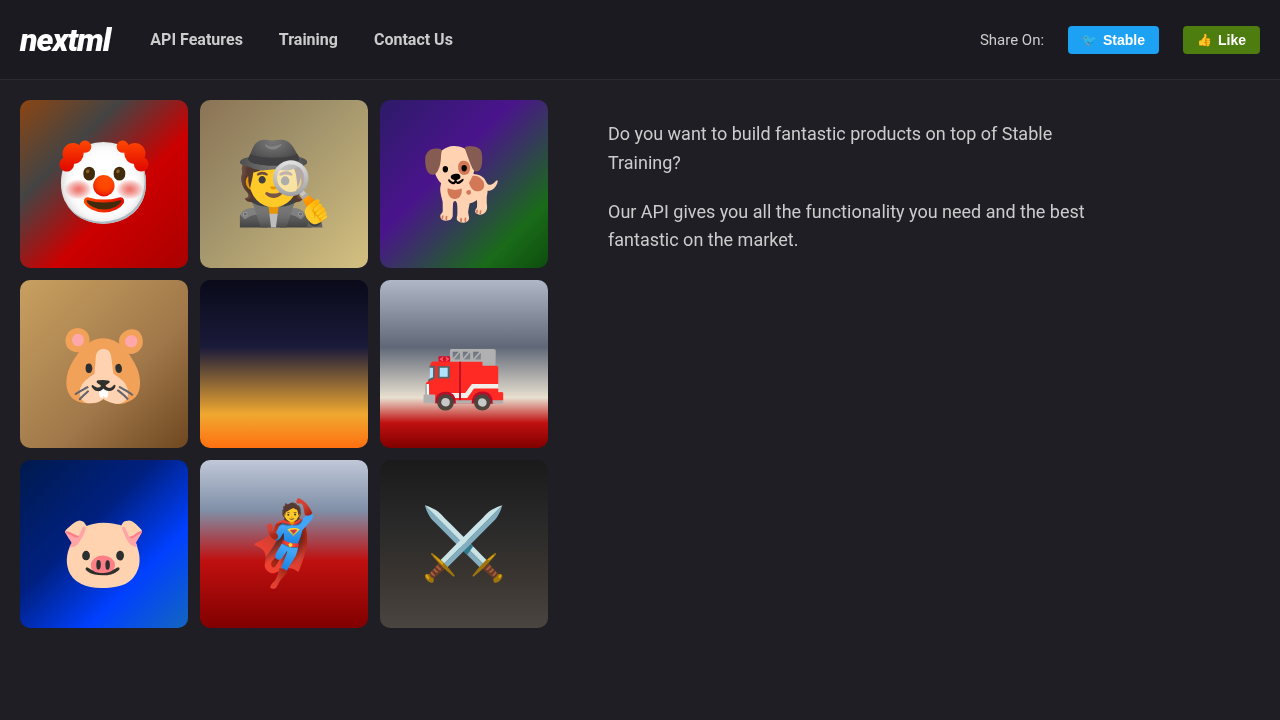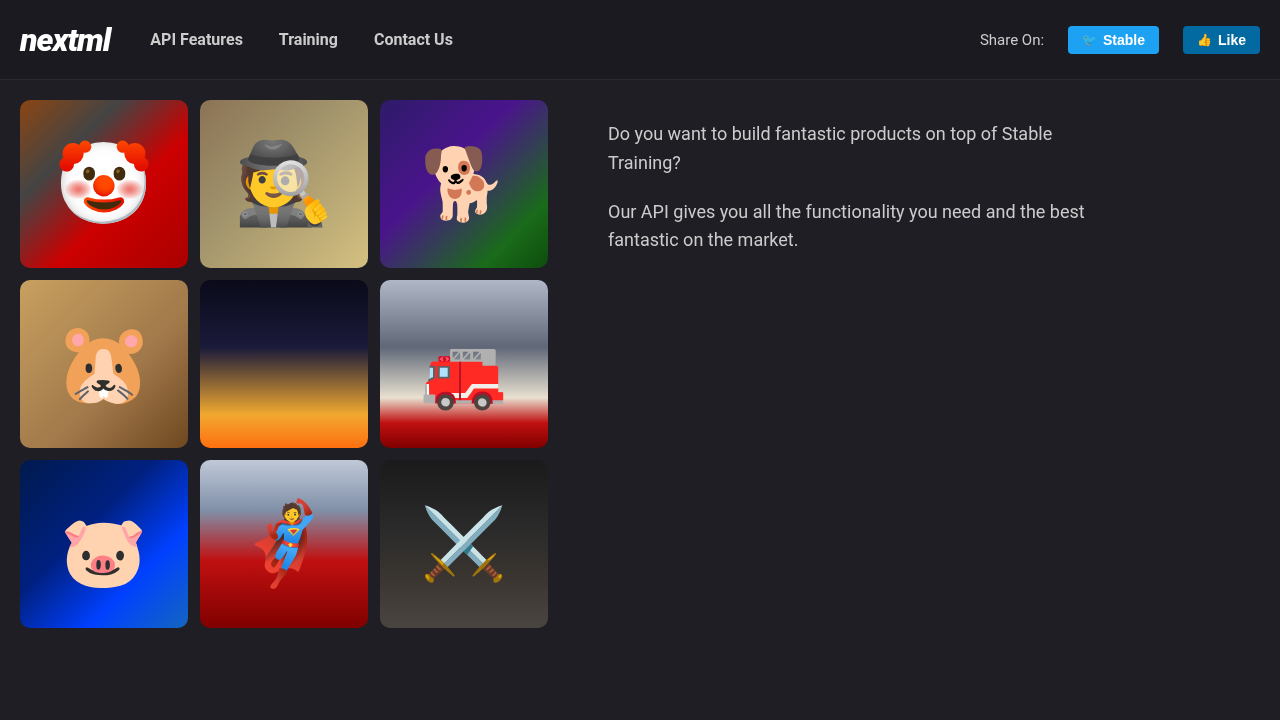--- a/index.html
+++ b/index.html
@@ -70,21 +70,21 @@
       align-items: center;
       gap: 6px;
     }
 
     .tweet-btn::before {
       content: '🐦';
       font-size: 12px;
     }
 
     .like-btn {
-      background-color: #0369a1;
+      background-color: #4d7c0f;
       color: #ffffff;
       border: none;
       border-radius: 4px;
       padding: 6px 14px;
       font-size: 14px;
       font-weight: 600;
       cursor: pointer;
       display: flex;
       align-items: center;
       gap: 6px;

